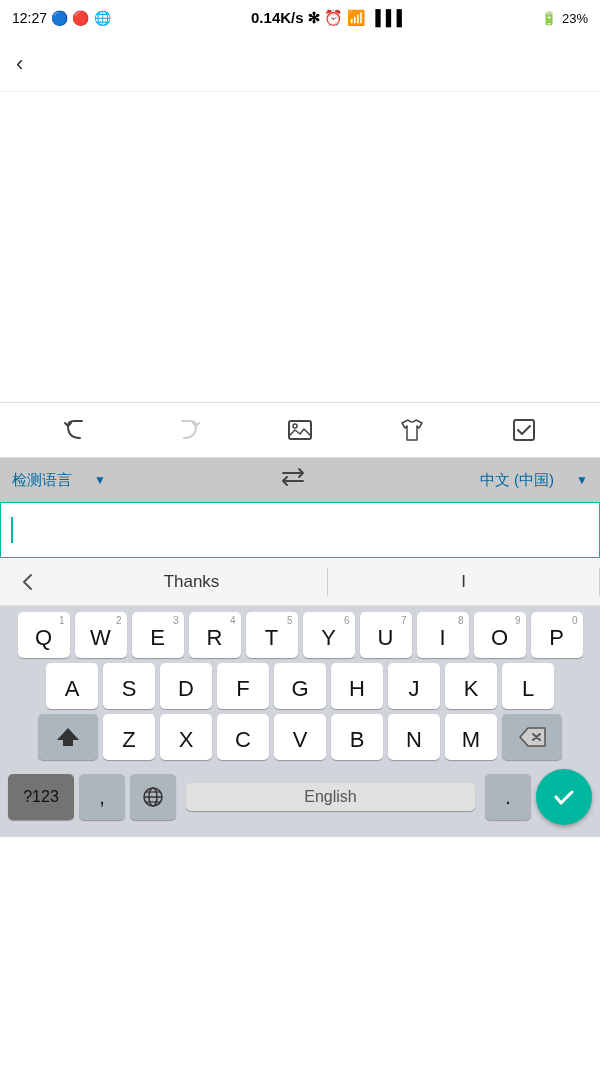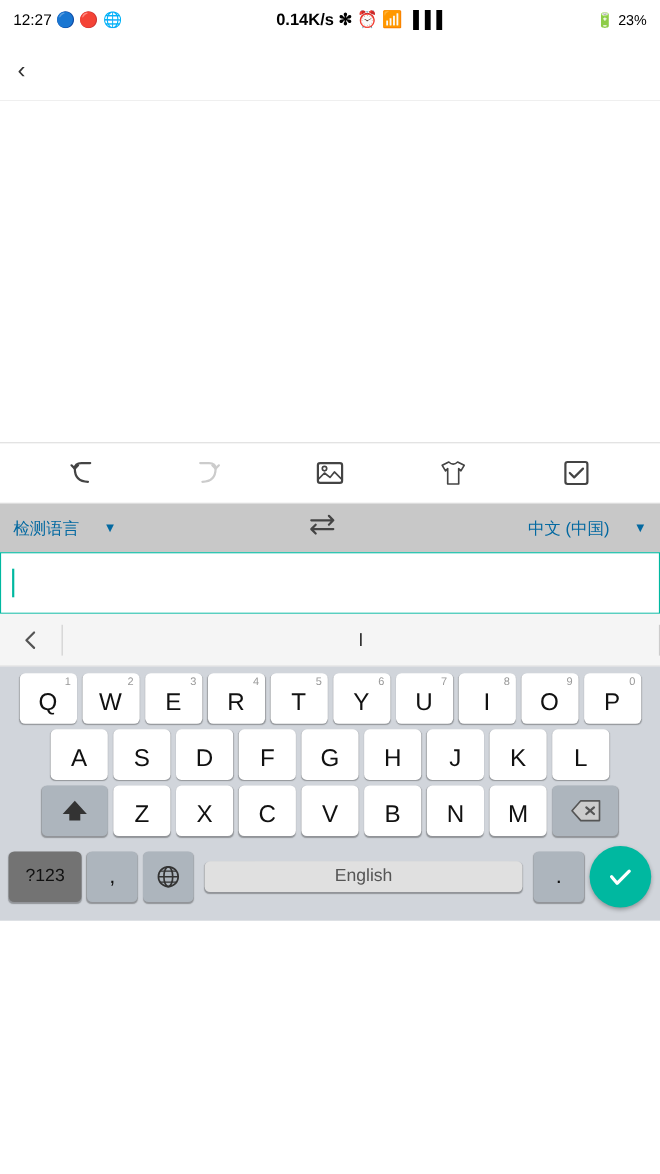--- a/index.html
+++ b/index.html
@@ -396,20 +396,23 @@
 <div id="input-area">
   <span id="text-cursor"></span>
 </div>
 
 <div id="suggestions-bar">
   <div class="suggestion-back">
     <svg width="22" height="22" viewBox="0 0 22 22" fill="none">
       <path d="M14 4 L7 11 L14 18" stroke="#555" stroke-width="2" fill="none" stroke-linecap="round" stroke-linejoin="round"></path>
     </svg>
   </div>
+  <div class="suggestion-item">
+    <span>Thanks</span>
+  </div>
   <div class="suggestion-divider"></div>
   <div class="suggestion-item">
     <span>I</span>
   </div>
   <div class="suggestion-divider"></div>
 </div>
 
 <div id="keyboard">
 
   <div class="key-row">

